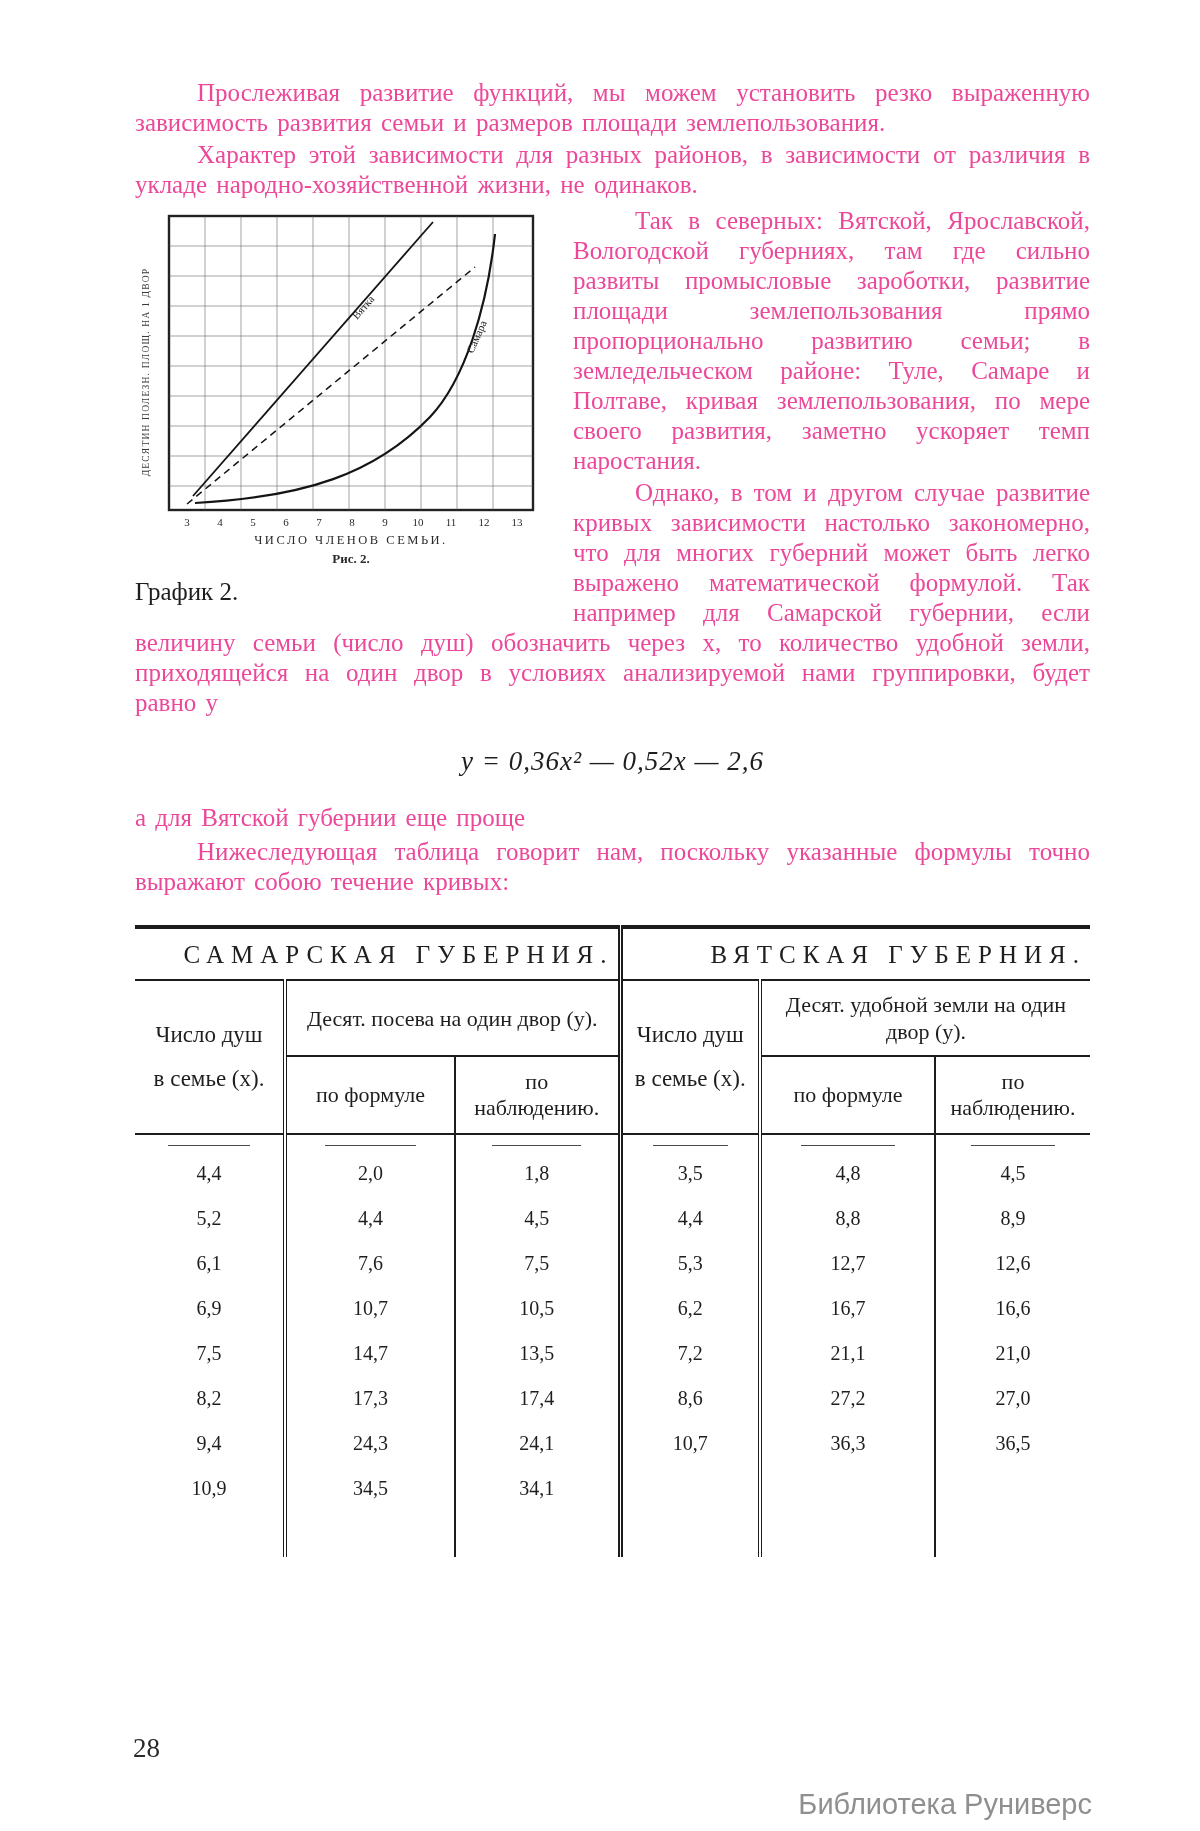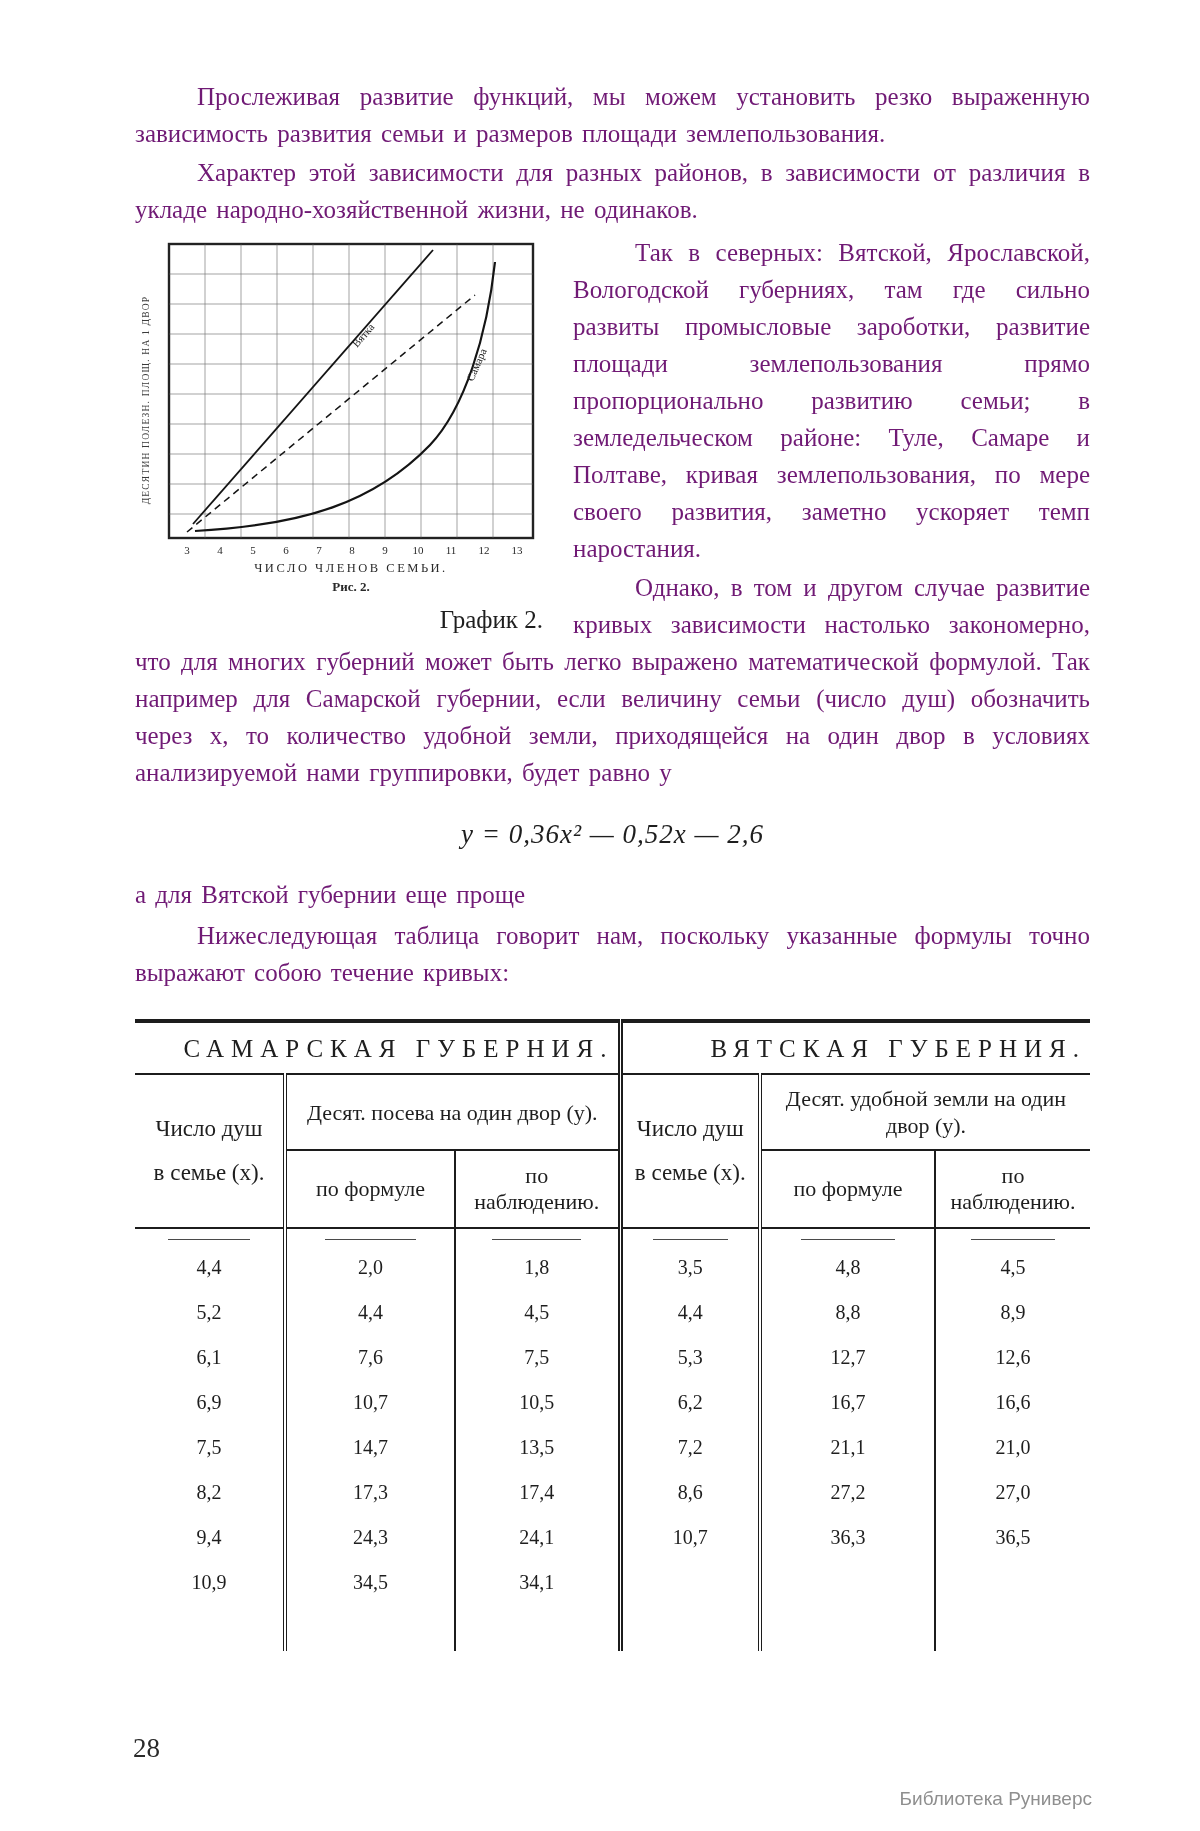--- a/index.html
+++ b/index.html
@@ -9,41 +9,41 @@
     background: #ffffff;
     color: #1c1c1c;
     font-family: "Liberation Serif", "DejaVu Serif", serif;
     overflow: hidden;
     box-sizing: border-box;
     padding: 78px 110px 0 135px;
   }
   .body-text {
     margin: 0 0 2px 0;
     font-size: 25px;
-    line-height: 37px;
+    line-height: 30px;
     text-align: justify;
     word-spacing: 3px;
-    color: #701a75;
+    color: #ec4899;
   }
   .indent { text-indent: 62px; }
   .flow { margin-top: 6px; }
   .clear { clear: both; }
 
   .chart-figure {
     float: left;
     width: 408px;
     margin: 6px 30px 8px 0;
     text-align: center;
   }
   .chart-figure svg { display:block; }
   .fig-caption {
     font-size: 25px;
     margin-top: 10px;
     color: #1e1e1e;
-    text-align: right;
+    text-align: left;
   }
 
   .formula {
     text-align: center;
     font-size: 27px;
     font-style: italic;
     letter-spacing: 1px;
     margin: 26px 0 26px 0;
     color: #1e1e1e;
   }
@@ -107,21 +107,21 @@
 
   .page-number {
     position: absolute;
     left: 133px; top: 1733px;
     font-size: 27px;
     color: #2a2a2a;
   }
   .watermark {
     position: absolute;
     right: 108px; top: 1788px;
-    font-size: 19px;
+    font-size: 29px;
     color: #8f8f8f;
     font-family: "Liberation Sans", "DejaVu Sans", sans-serif;
   }
 </style>
 </head>
 <body>
 
 <div class="page">
 
   <p class="body-text indent">Прослеживая развитие функций, мы можем установить резко выраженную зависимость развития семьи и размеров площади землепользования.</p>

